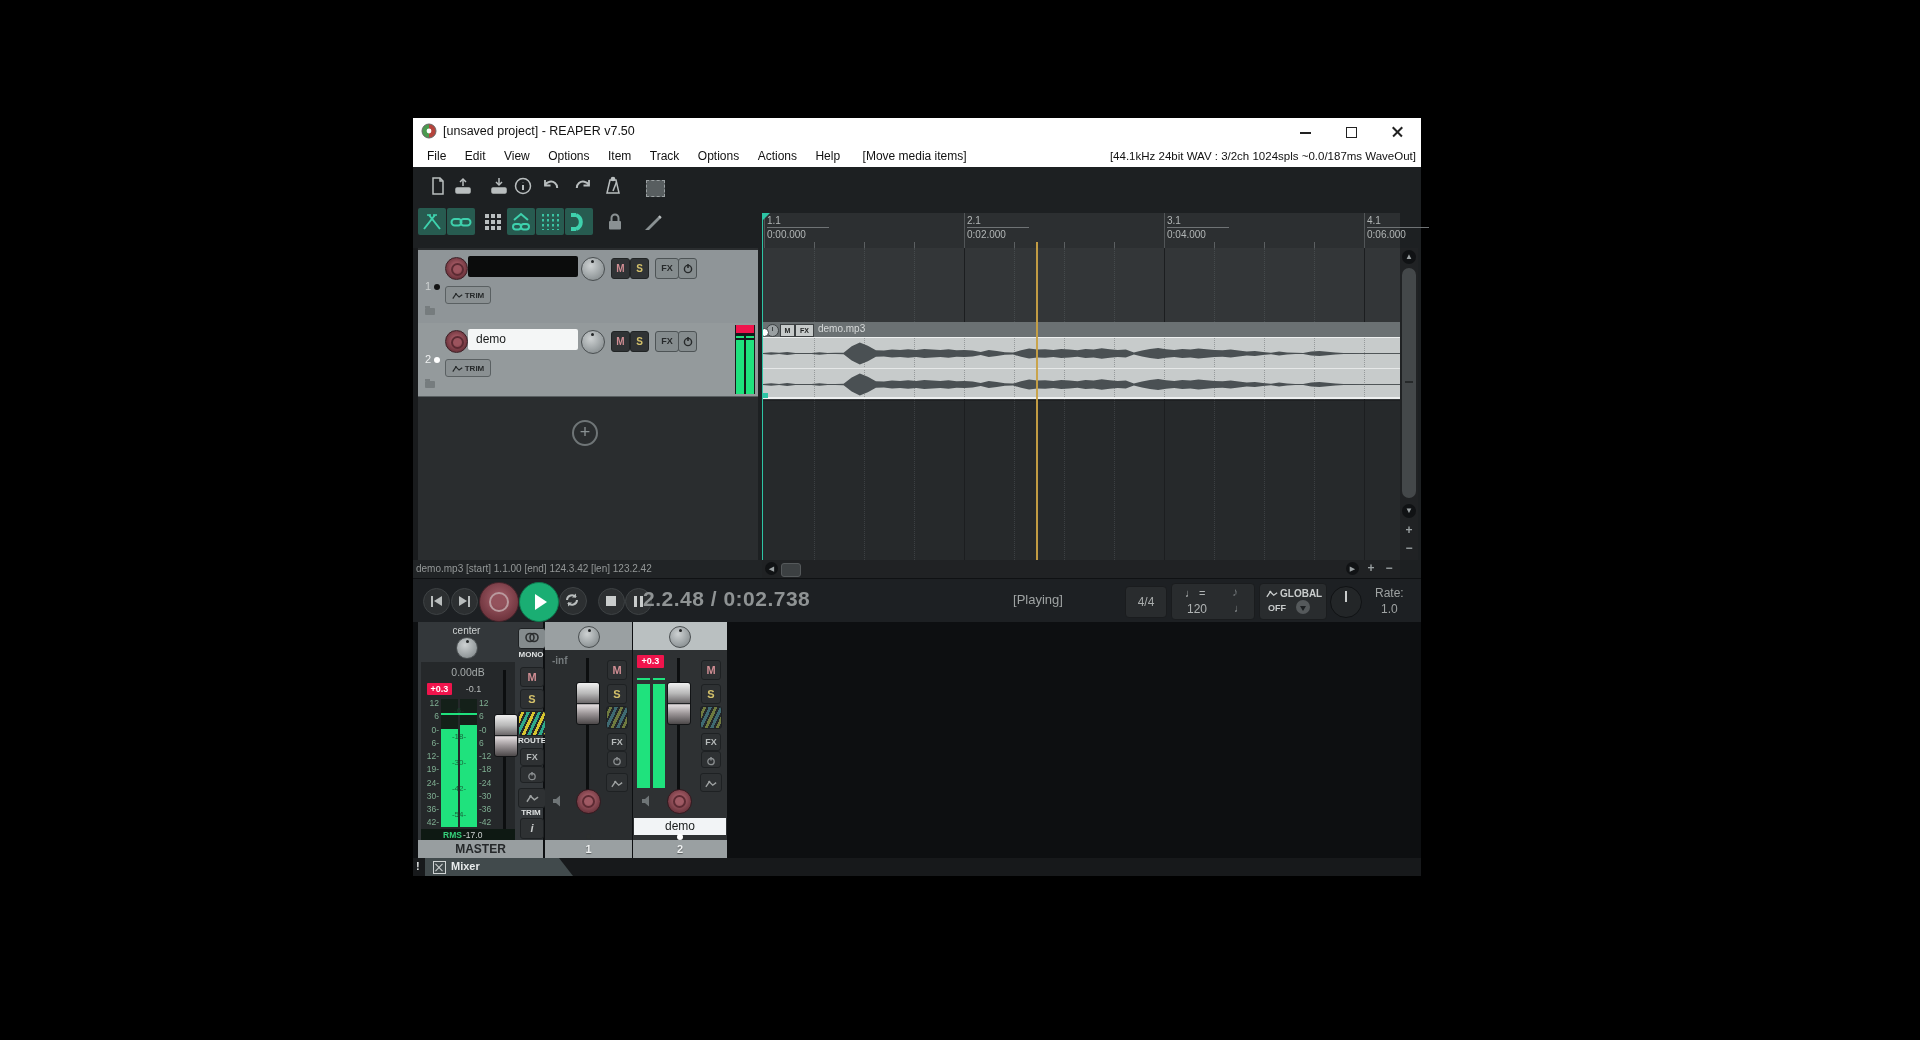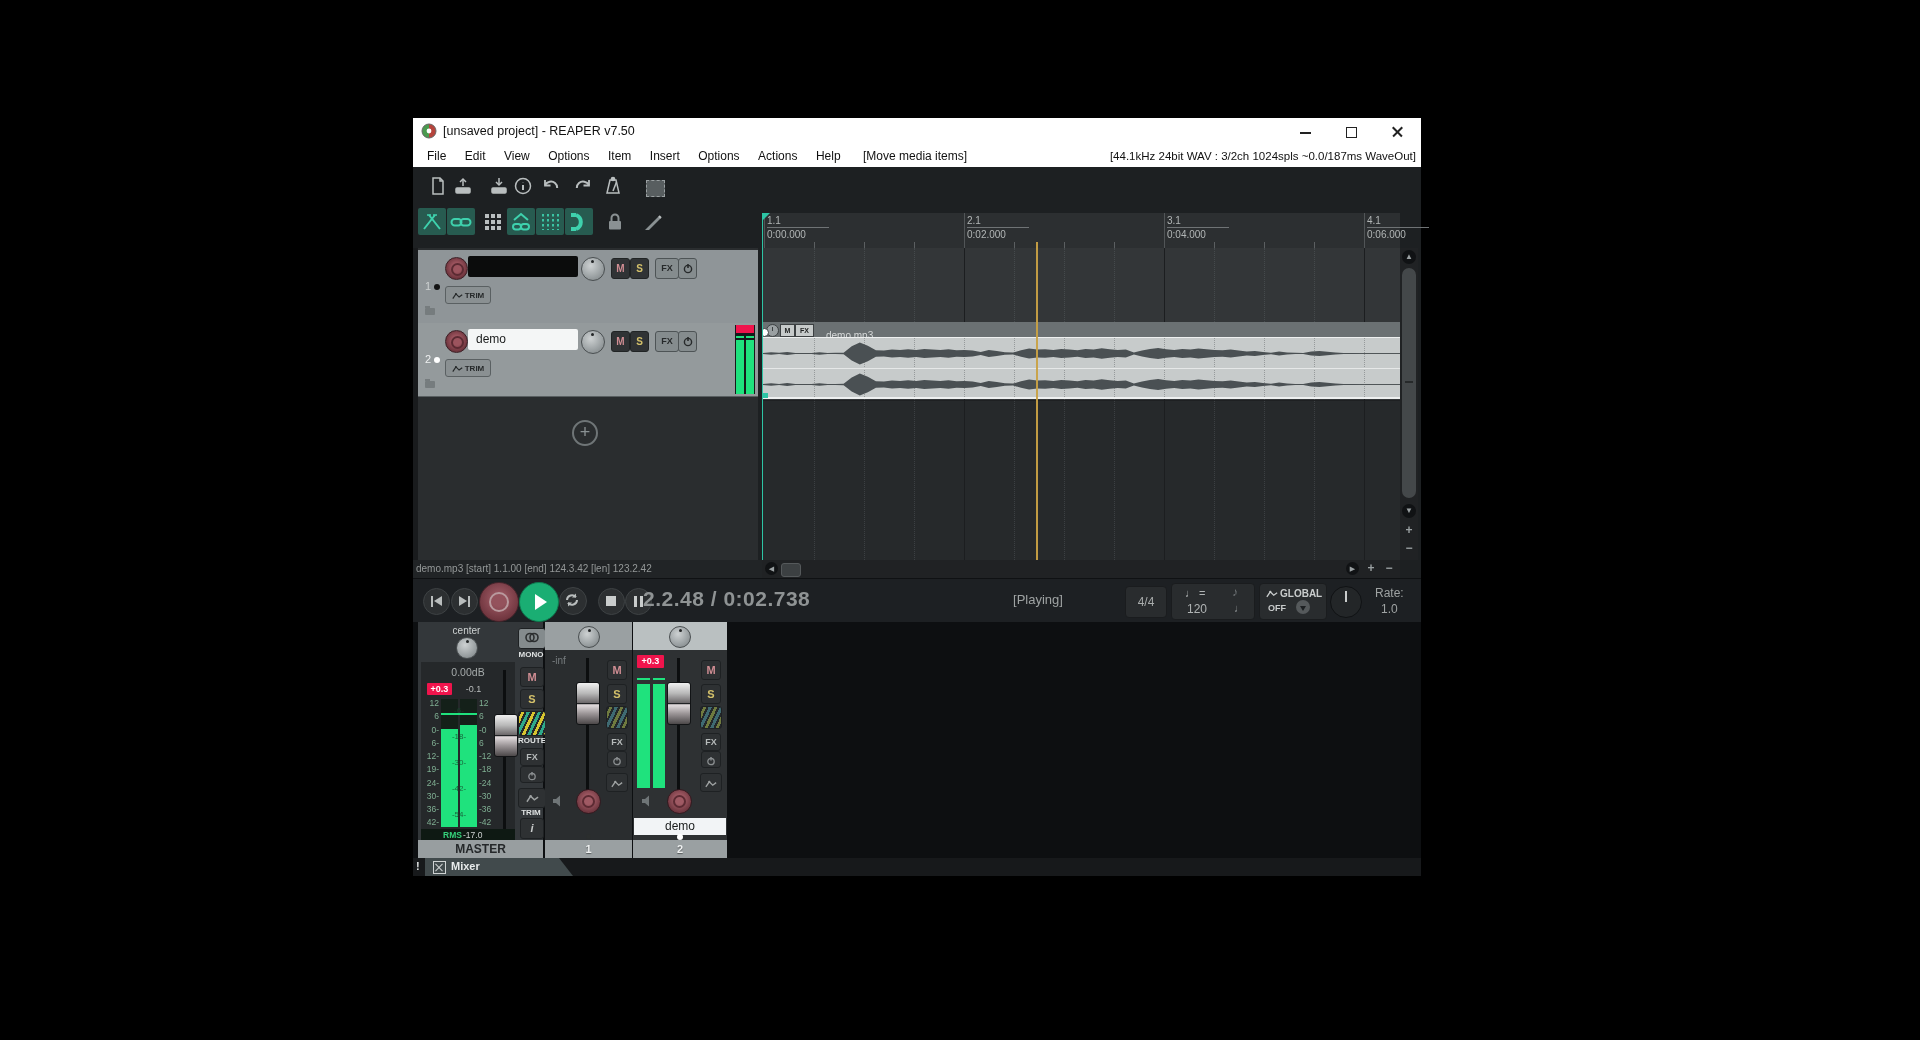--- a/index.html
+++ b/index.html
@@ -140,21 +140,21 @@
         <span class="glyph-x2"></span>
       </span>
   </div>
 
   <div class="abs menubar">
     <span class="menu-item">File</span>
     <span class="menu-item">Edit</span>
     <span class="menu-item">View</span>
     <span class="menu-item">Options</span>
     <span class="menu-item">Item</span>
-    <span class="menu-item">Insert</span>
+    <span class="menu-item">Track</span>
     <span class="menu-item">Options</span>
     <span class="menu-item">Actions</span>
     <span class="menu-item">Help</span>
     <span class="menu-note">[Move media items]</span>
     <span class="menu-status">[44.1kHz 24bit WAV : 3/2ch 1024spls ~0.0/187ms WaveOut]</span>
   </div>
 
   <div class="abs tb1" style="left:15px;">
     <svg width="20" height="20" viewBox="0 0 20 20" fill="none" stroke="#b9bebf" stroke-width="1.5">
         <path d="M5 2h7l3 3v13H5z"></path>
@@ -343,21 +343,21 @@
         <div class="gminor" style="left: 502px;"></div>
         <div class="gminor" style="left: 552px;"></div>
         <div class="gmajor" style="left: 602px;"></div>
       </div>
 
     <div class="media-item">
       <div class="item-head">
         <span class="item-clock"></span>
         <span class="ibtn" style="left:17px;width:13px;">M</span>
         <span class="ibtn" style="left:32px;width:17px;">FX</span>
-        <span class="abs" style="left:55px;top:8px;font-size:10px;color:#d6d9d9;margin-left:8px;">demo.mp3</span>
+        <span class="abs" style="left:55px;top:1px;font-size:10px;color:#d6d9d9;">demo.mp3</span>
         <span class="abs" style="left:-3px;top:6px;width:7px;height:7px;border-radius:50%;background:#fff;border:1px solid #3c4042;"></span>
       </div>
       <div class="item-body">
         <div id="item-grid">
             <div class="iminor" style="left: 51px;"></div>
             <div class="iminor" style="left: 101px;"></div>
             <div class="iminor" style="left: 151px;"></div>
             <div class="iminor" style="left: 201px;"></div>
             <div class="iminor" style="left: 251px;"></div>
             <div class="iminor" style="left: 301px;"></div>
@@ -547,21 +547,21 @@
         <span class="abs" style="left:42px;top:1px;font-size:8.5px;color:#ced2d2;">-17.0</span>
       </div>
     </div>
     <div class="abs" style="left:0;top:218px;width:125px;height:18px;background:#989ea0;font-size:12px;font-weight:bold;color:#25282a;text-align:center;line-height:18px;">MASTER</div>
   </div>
 
   <div class="abs strip-dark" style="left:132px;top:504px;width:87px;height:236px;">
     <div class="abs" style="left:0;top:0;width:87px;height:28px;background:#9aa0a2;">
       <span class="knob" style="left:33px;top:4px;width:20px;height:20px;"></span>
       </div>
-    <span class="abs" style="left:7px;top:33px;font-size:10px;color:#767c7e;">-inf</span>
+    <span class="abs" style="left:7px;top:33px;font-size:10px;color:#767c7e;font-weight:bold;">-inf</span>
     <span class="mxbtn" style="left:62px;top:38px;width:18px;height:18px;color:#cf8d93;font-size:11px;line-height:18px;">M</span>
     <span class="mxbtn" style="left:62px;top:62px;width:18px;height:18px;color:#d3c06a;font-size:11px;line-height:18px;">S</span>
     <span class="routebtn" style="left:61px;top:84px;width:20px;height:21px;background:repeating-linear-gradient(115deg,#23272a 0 2px,#6f7a3f 2px 5px,#23272a 5px 7px,#3f6a72 7px 10px);"></span>
     <span class="mxbtn" style="left:62px;top:111px;width:18px;height:16px;color:#b7bbbb;font-size:9px;line-height:16px;">FX</span>
     <span class="mxbtn" style="left:62px;top:129px;width:18px;height:15px;">
       <svg width="10" height="10" viewBox="0 0 10 10" style="margin-top:2px;">
           <circle cx="5" cy="5.5" r="3.2" fill="none" stroke="#8a8e90" stroke-width="1.3"></circle>
           <path d="M5 1v3.5" stroke="#8a8e90" stroke-width="1.5"></path>
         </svg></span>
     <span class="mxbtn" style="left:61px;top:151px;width:20px;height:17px;">

